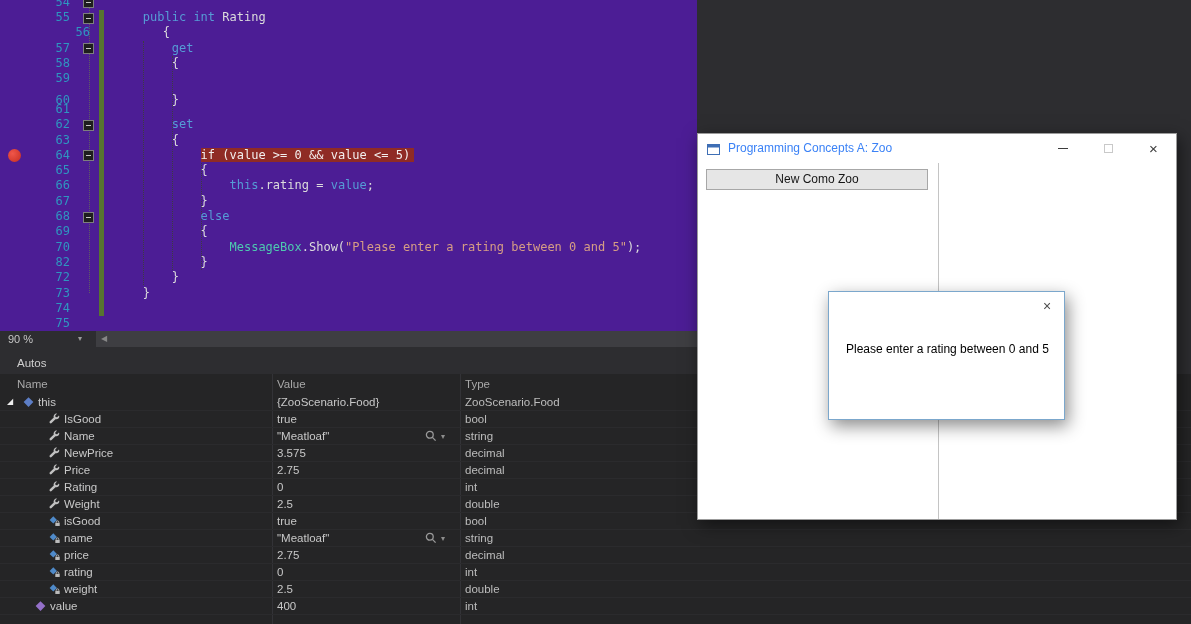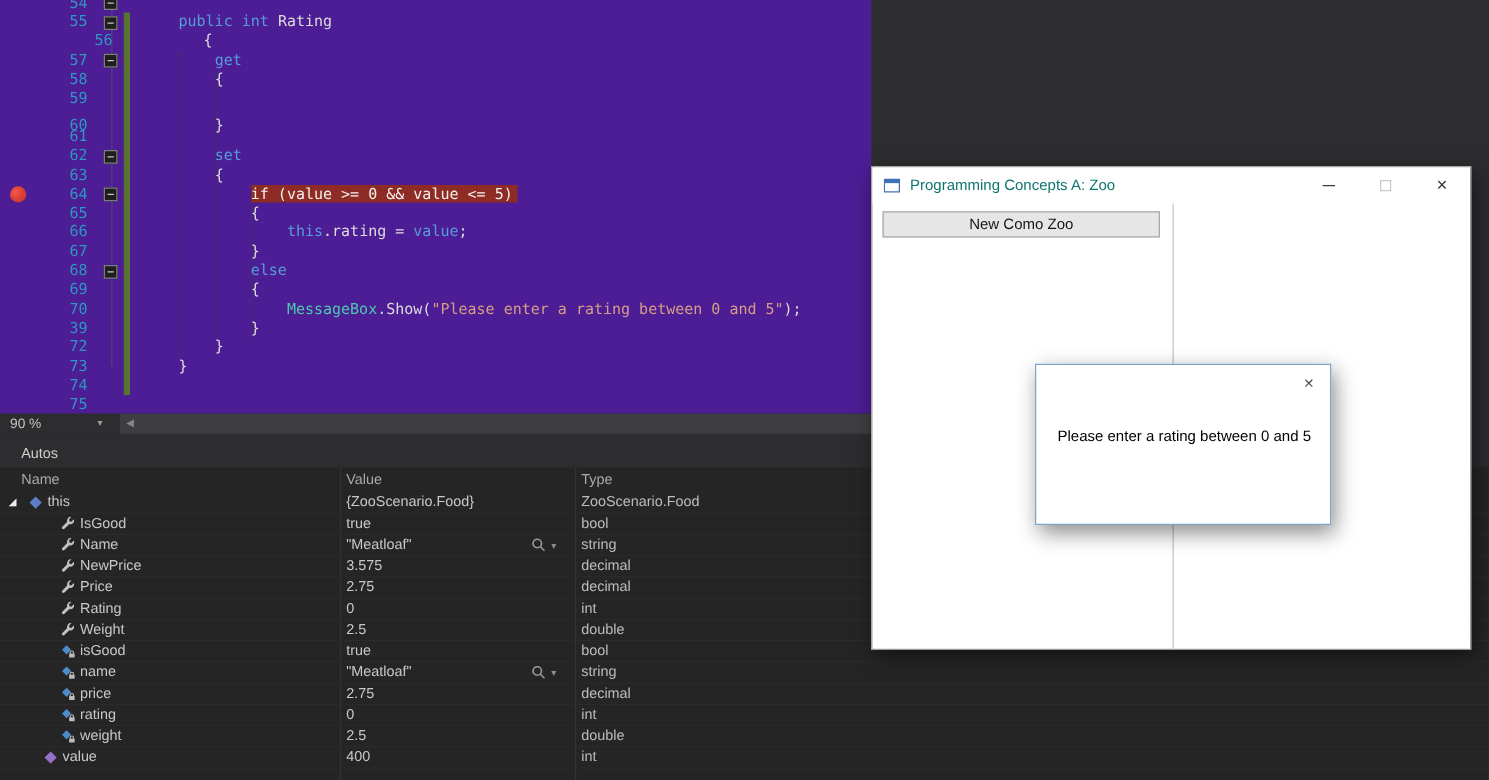--- a/index.html
+++ b/index.html
@@ -55,21 +55,21 @@
   .aicon svg{display:block}
   .expander{position:absolute;left:7px;top:0;color:#ededed;font-size:8px;line-height:16px}
   .magwrap{position:absolute;left:424px;top:1px;width:30px;height:15px}
   .magcaret{position:absolute;left:17px;top:0;color:#8d8d8d;font-size:8px;line-height:15px}
   .magcaret::after{content:"▾"}
 
   
   #zoowin{position:absolute;left:697px;top:133px;width:480px;height:387px;background:#fff;
           border:1px solid #9b9b9b;box-shadow:3px 5px 16px rgba(0,0,0,.5)}
   #zoowin-titlebar{position:absolute;left:0;top:0;width:100%;height:29px;background:#fff}
-  .wtitle{position:absolute;left:30px;top:0;line-height:29px;font-size:12px;color:#0f766e;white-space:nowrap}
+  .wtitle{position:absolute;left:30px;top:0;line-height:29px;font-size:12px;color:#3b82f6;white-space:nowrap}
   .wicon{position:absolute;left:9px;top:8px;width:13px;height:13px}
   .wbtn{position:absolute;top:0;width:45px;height:29px}
   #btn-min{right:90px}#btn-max{right:45px}#btn-close{right:0}
   .minbar{position:absolute;left:17px;top:14px;width:10px;height:1px;background:#3c3c3c}
   .maxbox{position:absolute;left:18px;top:10px;width:9px;height:9px;border:1px solid #c9c9c9}
   .closeglyph{position:absolute;left:0;top:0;width:100%;text-align:center;line-height:29px;
               font-size:15px;color:#3c3c3c}
   #newzoo{position:absolute;left:8px;top:35px;width:222px;height:21px;background:#e6e6e6;
           border:1px solid #a7a7a7;font-size:12px;color:#161616;text-align:center;line-height:19px}
   #zoodivider{position:absolute;left:240px;top:29px;bottom:0;width:1px;background:#c4c4c4}
@@ -165,21 +165,21 @@
         </div>
         <div class="eline" style="top: 224.3px;">
           <span class="lnum">69</span>
           <span class="codetext">                <span class="content"><span class="tok p">{</span></span></span>
         </div>
         <div class="eline" style="top: 239.6px;">
           <span class="lnum">70</span>
           <span class="codetext">                    <span class="content"><span class="tok ty">MessageBox</span><span class="tok p">.Show(</span><span class="tok s">"Please enter a rating between 0 and 5"</span><span class="tok p">);</span></span></span>
         </div>
         <div class="eline" style="top: 254.9px;">
-          <span class="lnum">39</span>
+          <span class="lnum">82</span>
           <span class="codetext">                <span class="content"><span class="tok p">}</span></span></span>
         </div>
         <div class="eline" style="top: 270.2px;">
           <span class="lnum">72</span>
           <span class="codetext">            <span class="content"><span class="tok p">}</span></span></span>
         </div>
         <div class="eline" style="top: 285.5px;">
           <span class="lnum">73</span>
           <span class="codetext">        <span class="content"><span class="tok p">}</span></span></span>
         </div>

